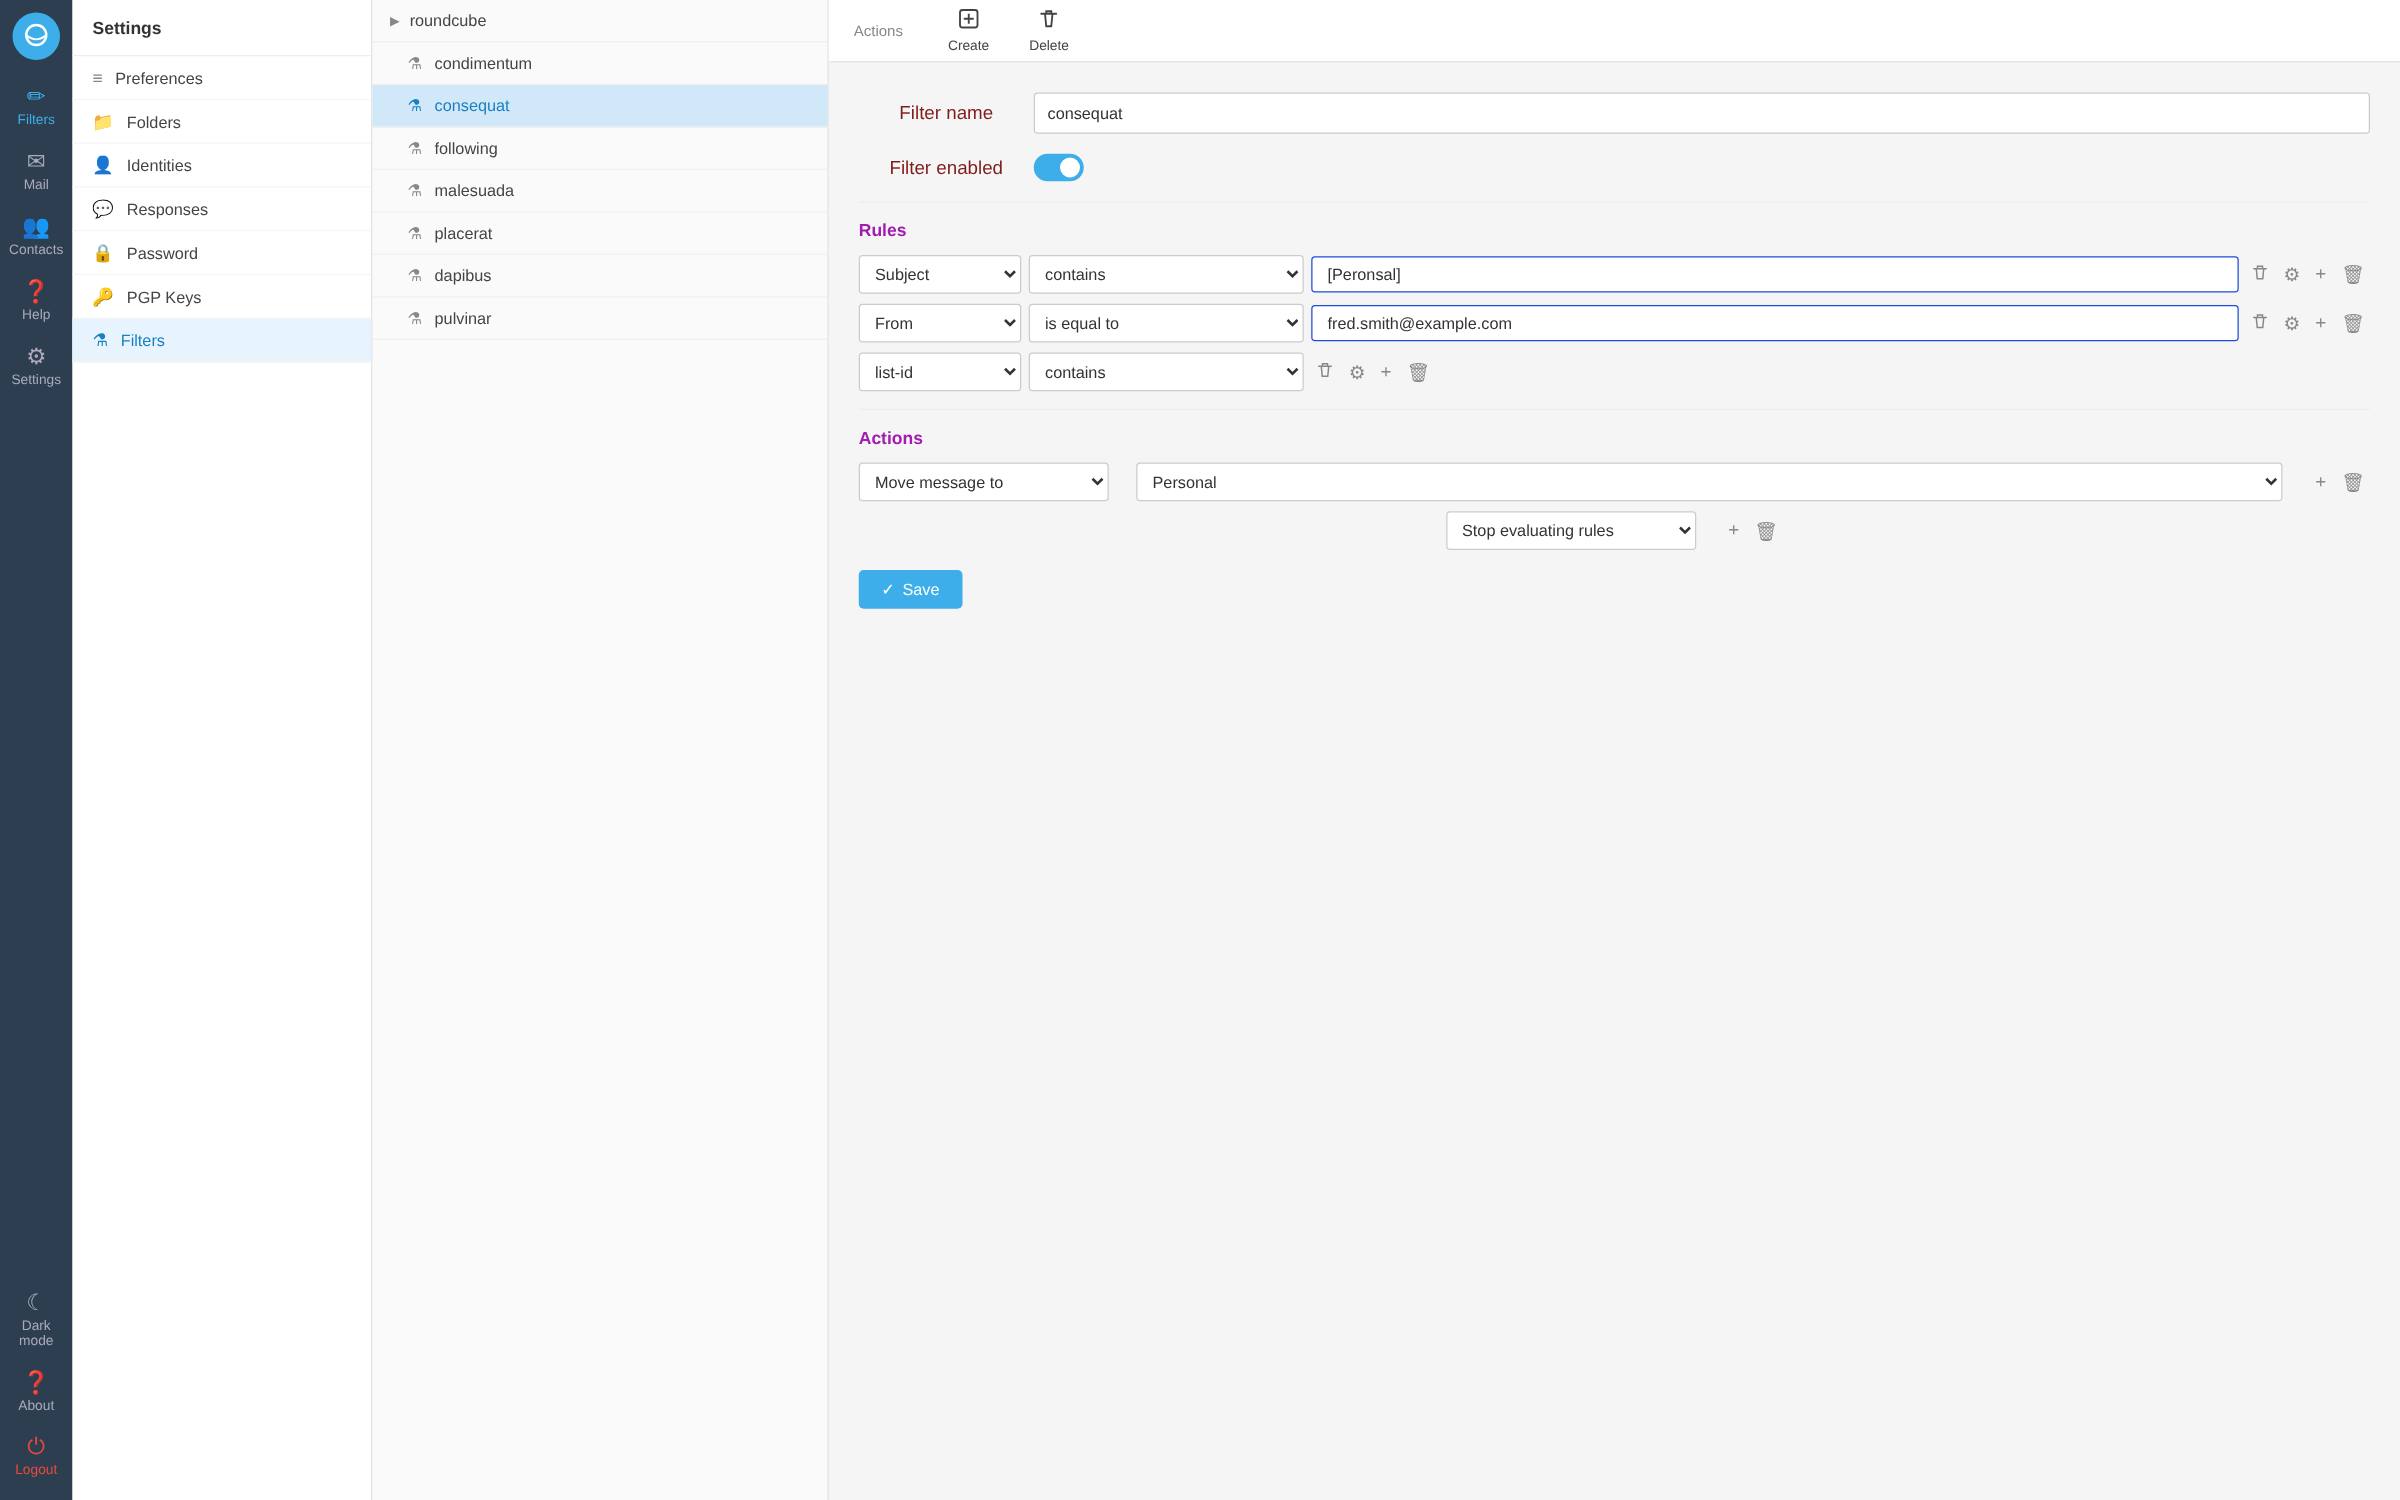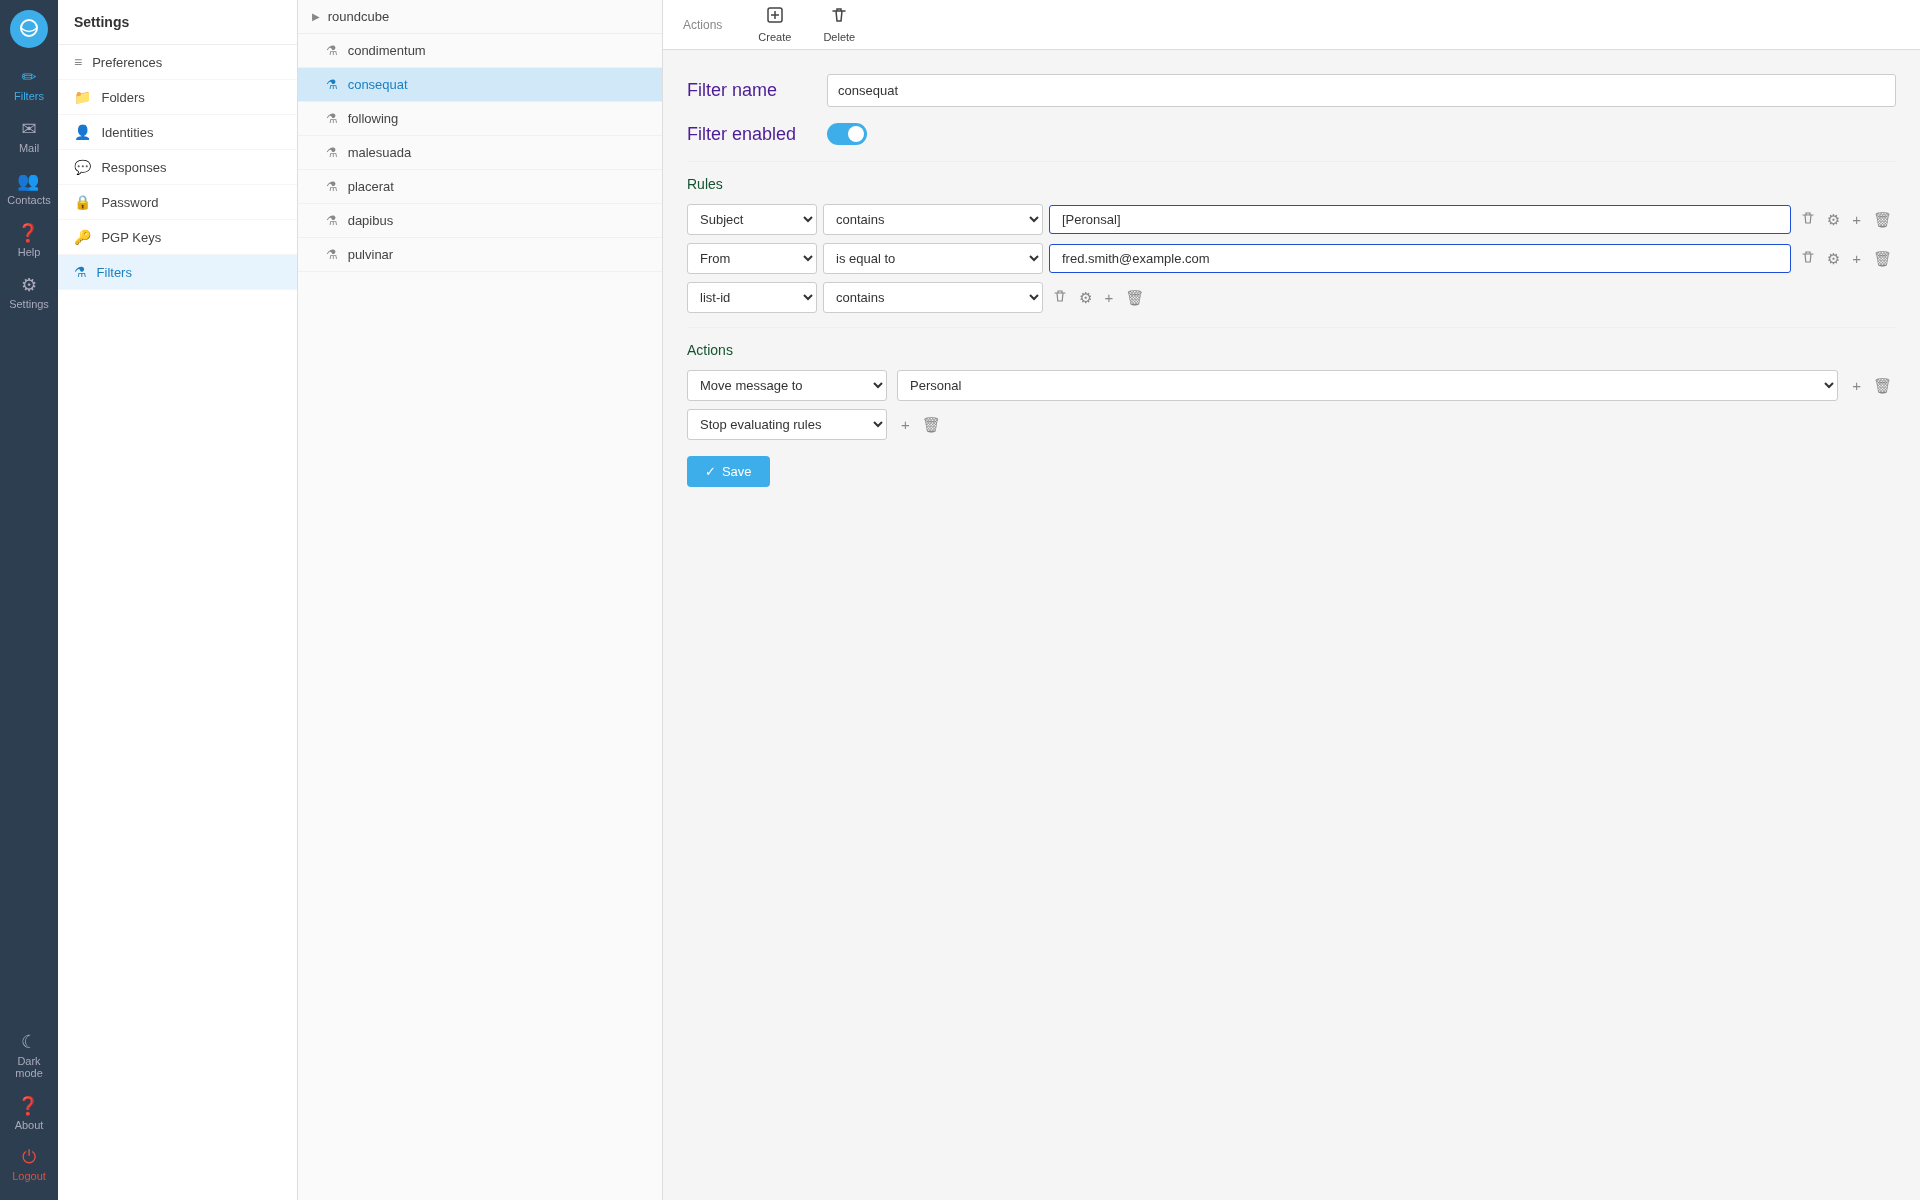--- a/index.html
+++ b/index.html
@@ -130,23 +130,24 @@
       overflow-y: auto;
     }
 
     .form-row {
       display: flex;
       align-items: center;
       margin-bottom: 16px;
     }
     .form-label {
       width: 140px;
-      color: #4c1d95;
-      font-size: 18px;
+      color: #7f1d1d;
+      font-size: 15px;
       flex-shrink: 0;
+      text-align: center;
     }
     .form-control {
       flex: 1;
     }
     .text-input {
       width: 100%;
       padding: 8px 10px;
       border: 1px solid #ccc;
       border-radius: 3px;
       font-size: 13px;
@@ -181,22 +182,22 @@
       border-radius: 3px;
       font-size: 13px;
       color: #333;
       background: #fff;
       appearance: auto;
     }
 
     
     .section-title {
       font-size: 14px;
-      font-weight: 400;
-      color: #14532d;
+      font-weight: 700;
+      color: #a21caf;
       margin-bottom: 12px;
     }
 
     .rule-row {
       display: flex;
       align-items: center;
       margin-bottom: 8px;
       gap: 6px;
     }
     .rule-select {
@@ -226,21 +227,22 @@
       background: none; border: none;
       cursor: pointer; color: #888; font-size: 15px; padding: 2px 4px;
       border-radius: 3px;
     }
 
     
     .action-row {
       display: flex;
       align-items: center;
       margin-bottom: 8px;
-      gap: 10px;
+      gap: 22px;
+      justify-content: center;
     }
     .action-select { width: 200px; }
     .action-dest-select { flex: 1; }
 
     
     .save-btn {
       background: #3daee9;
       color: #fff;
       border: none;
       padding: 8px 18px;

